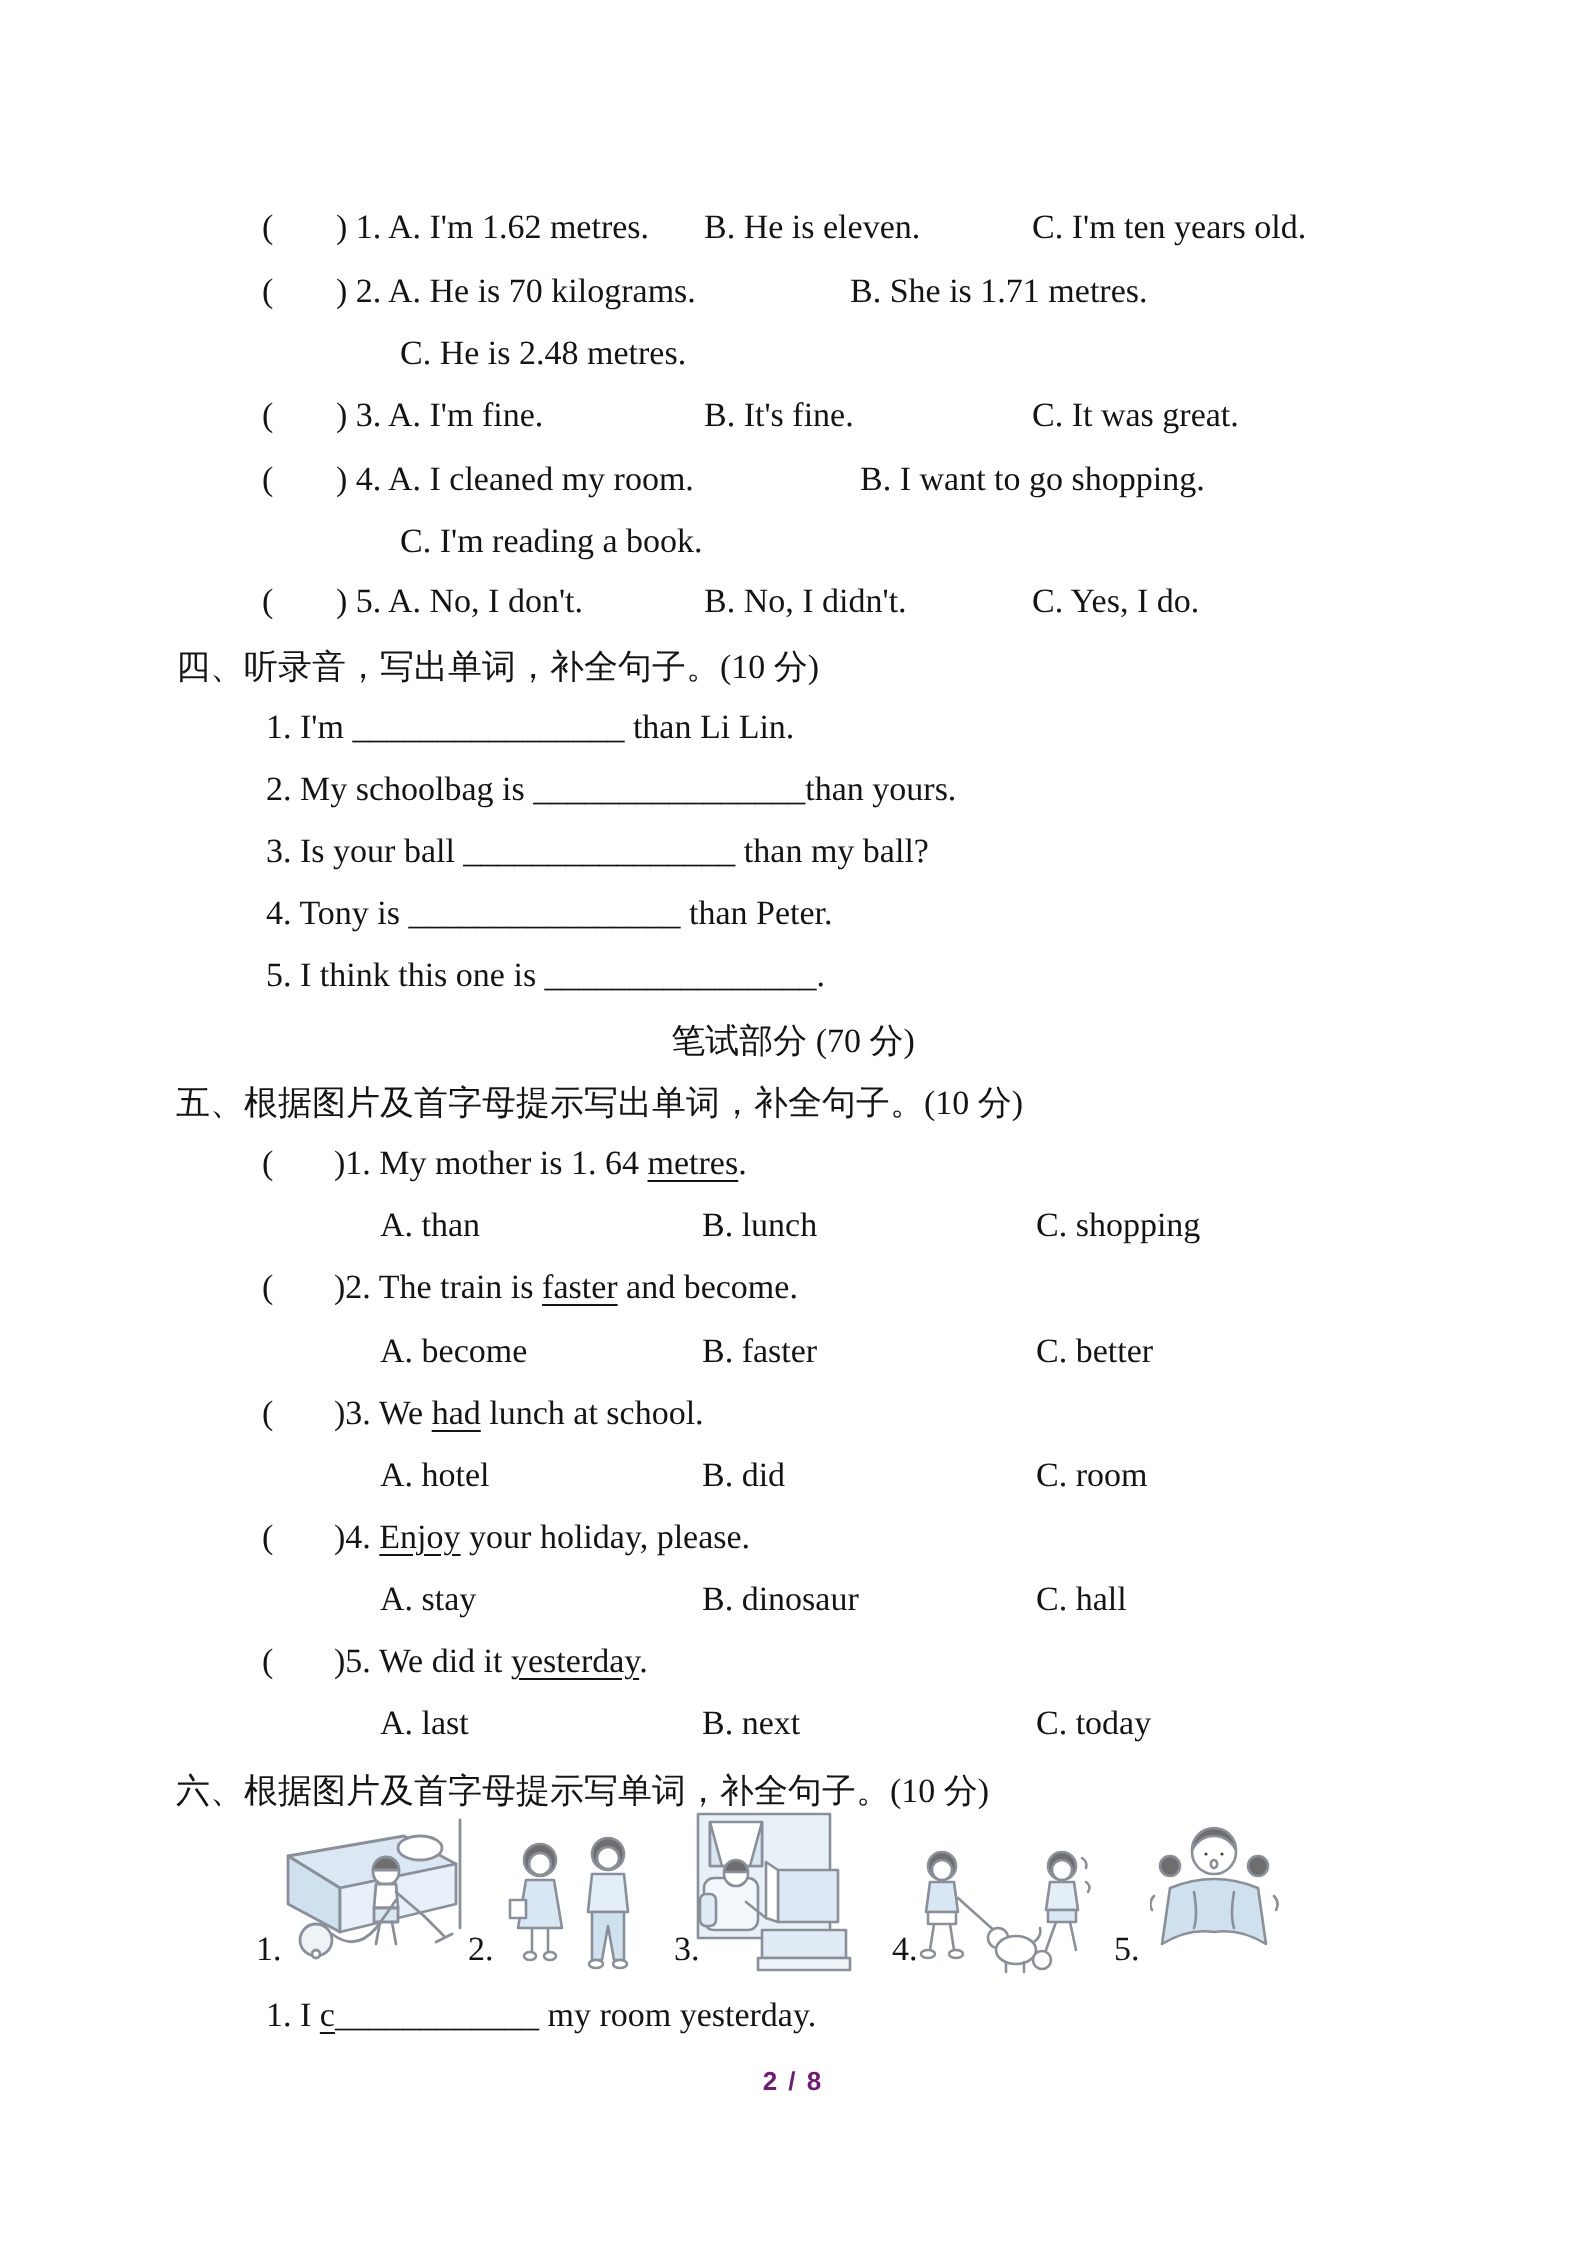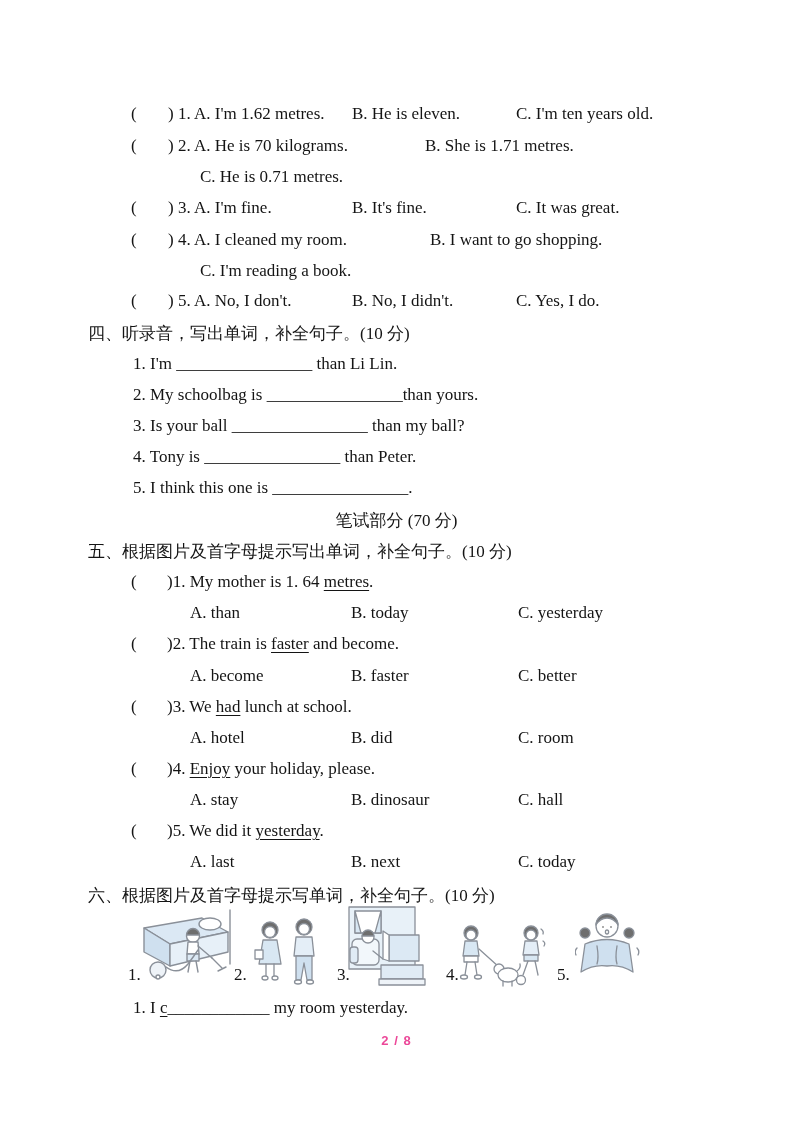--- a/index.html
+++ b/index.html
@@ -12,21 +12,21 @@
     overflow:hidden;
   }
   .line{position:absolute;left:0;width:100%;height:24px;white-space:nowrap;}
   .abs{position:absolute;white-space:nowrap;}
   .u{text-decoration:underline;text-underline-offset:3px;}
   .center{text-align:center;}
   .footer{
     position:absolute;top:1033px;left:0;width:100%;
     text-align:center;
     font-family:"Liberation Sans","DejaVu Sans",sans-serif;
-    font-weight:bold;font-size:13px;letter-spacing:1px;color:#ec4899;
+    font-weight:bold;font-size:13px;letter-spacing:1px;color:#701a75;
   }
   .pic{position:absolute;}
   .pic svg{display:block;}
 </style>
 </head>
 <body>
 
 <div class="page">
 
   <div class="line" style="top:104px">
@@ -34,21 +34,21 @@
     <span class="abs" style="left:168px">) 1. A. I'm 1.62 metres.</span>
     <span class="abs" style="left:352px">B. He is eleven.</span>
     <span class="abs" style="left:516px">C. I'm ten years old.</span>
   </div>
   <div class="line" style="top:136px">
     <span class="abs" style="left:131px">(</span>
     <span class="abs" style="left:168px">) 2. A. He is 70 kilograms.</span>
     <span class="abs" style="left:425px">B. She is 1.71 metres.</span>
   </div>
   <div class="line" style="top:167px">
-    <span class="abs" style="left:200px">C. He is 0.71 metres.</span>
+    <span class="abs" style="left:200px">C. He is 2.48 metres.</span>
   </div>
   <div class="line" style="top:198px">
     <span class="abs" style="left:131px">(</span>
     <span class="abs" style="left:168px">) 3. A. I'm fine.</span>
     <span class="abs" style="left:352px">B. It's fine.</span>
     <span class="abs" style="left:516px">C. It was great.</span>
   </div>
   <div class="line" style="top:230px">
     <span class="abs" style="left:131px">(</span>
     <span class="abs" style="left:168px">) 4. A. I cleaned my room.</span>
@@ -90,22 +90,22 @@
   <div class="line" style="top:540px">
     <span class="abs" style="left:88px">五、根据图片及首字母提示写出单词，补全句子。(10 分)</span>
   </div>
 
   <div class="line" style="top:572px">
     <span class="abs" style="left:131px">(</span>
     <span class="abs" style="left:167px"><span>)1. My mother is 1. 64 </span><span class="u">metres</span><span>.</span></span>
   </div>
   <div class="line" style="top:603px">
     <span class="abs" style="left:190px">A. than</span>
-    <span class="abs" style="left:351px">B. today</span>
-    <span class="abs" style="left:518px">C. yesterday</span>
+    <span class="abs" style="left:351px">B. lunch</span>
+    <span class="abs" style="left:518px">C. shopping</span>
   </div>
 
   <div class="line" style="top:634px">
     <span class="abs" style="left:131px">(</span>
     <span class="abs" style="left:167px"><span>)2. The train is </span><span class="u">faster</span><span> and become.</span></span>
   </div>
   <div class="line" style="top:666px">
     <span class="abs" style="left:190px">A. become</span>
     <span class="abs" style="left:351px">B. faster</span>
     <span class="abs" style="left:518px">C. better</span>

